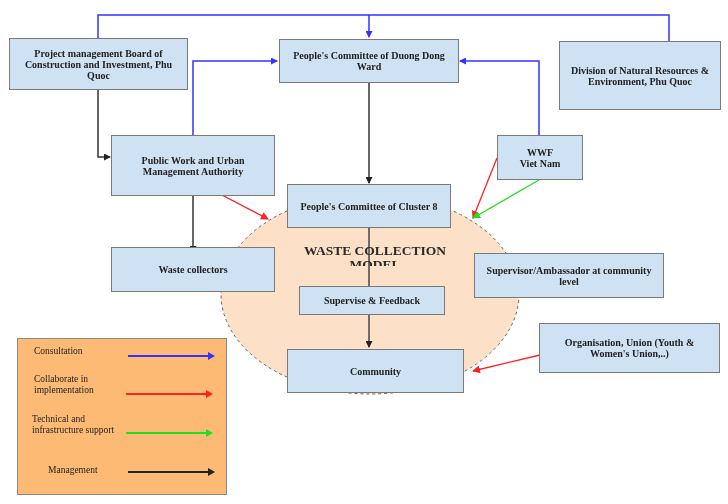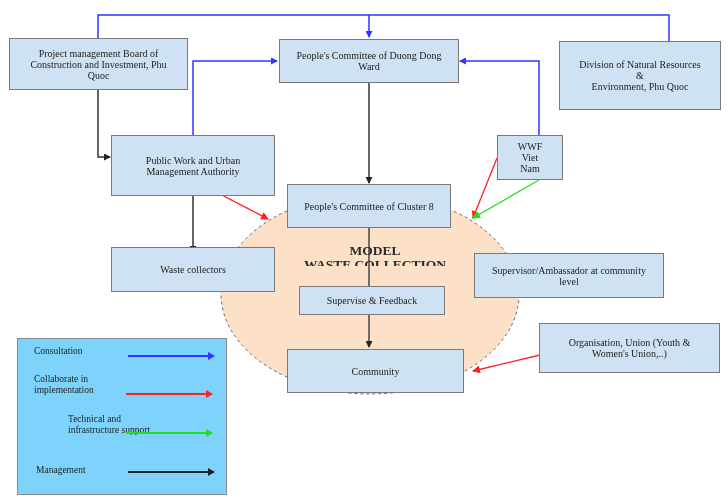--- a/index.html
+++ b/index.html
@@ -17,43 +17,44 @@
       box-sizing: border-box;
       background: #cfe2f3;
       border: 1.5px solid #7a7a7a;
       display: flex;
       align-items: center;
       justify-content: center;
       text-align: center;
       font-size: 10px;
       line-height: 11px;
       color: #222222;
-      padding: 2px 16px;
+      padding: 2px 4px;
       z-index: 2;
+      font-weight: bold;
     }
     .node span { display: block; }
     #model-title {
       position: absolute;
       left: 290px; top: 244px; width: 170px;
       text-align: center;
       font-size: 13.5px;
       font-weight: bold;
       line-height: 14px;
       color: #2a2a2a;
       z-index: 1;
       height: 22px;
       overflow: hidden;
     }
     #legend {
       position: absolute;
       left: 17px; top: 338px;
       width: 210px; height: 157px;
       box-sizing: border-box;
       border: 1.5px solid #8a8a8a;
-      background: #7dd3fc;
+      background: #fdba74;
       z-index: 2;
     }
     .legend-label {
       position: absolute;
       font-size: 9.5px;
       line-height: 11px;
       color: #222222;
     }
     .legend-line {
       position: absolute;
@@ -130,21 +131,21 @@
     </div>
   </div>
 
   <div class="node" style="left:111px; top:135px; width:164px; height:61px;">
     <div>
       <span>Public Work and Urban</span>
       <span>Management Authority</span>
     </div>
   </div>
 
-  <div class="node" style="left:497px; top:135px; width:66px; height:45px;">
+  <div class="node" style="left:497px; top:135px; width:86px; height:45px;">
     <div>
       <span>WWF</span>
       <span>Viet Nam</span>
     </div>
   </div>
 
   <div class="node" style="left:287px; top:184px; width:164px; height:44px;">
     <div>
       <span>People's Committee of Cluster 8</span>
     </div>
@@ -157,22 +158,22 @@
   </div>
 
   <div class="node" style="left:474px; top:253px; width:190px; height:45px;">
     <div>
       <span>Supervisor/Ambassador at community</span>
       <span>level</span>
     </div>
   </div>
 
   <div id="model-title">
+    <span style="display:block">WASTE COLLECTION</span>
     <span style="display:block">MODEL</span>
-    <span style="display:block">WASTE COLLECTION</span>
   </div>
 
   <div class="node" style="left:299px; top:286px; width:146px; height:29px;">
     <div>
       <span>Supervise &amp; Feedback</span>
     </div>
   </div>
 
   <div class="node" style="left:287px; top:349px; width:177px; height:44px;">
     <div>
@@ -192,25 +193,25 @@
       <span style="display:block">Consultation</span>
     </div>
     <div class="legend-line" style="left:110px; top:16px; width:85px; background:#3333ff; color:#3333ff;"></div>
 
     <div class="legend-label" style="left:16px; top:35px;">
       <span style="display:block">Collaborate in</span>
       <span style="display:block">implementation</span>
     </div>
     <div class="legend-line" style="left:108px; top:54px; width:85px; background:#ff2020; color:#ff2020;"></div>
 
-    <div class="legend-label" style="left:14px; top:75px;margin-left:36px;">
+    <div class="legend-label" style="left:14px; top:75px;">
       <span style="display:block">Technical and</span>
       <span style="display:block">infrastructure support</span>
     </div>
     <div class="legend-line" style="left:108px; top:93px; width:85px; background:#22dd22; color:#22dd22;"></div>
 
-    <div class="legend-label" style="left:18px; top:126px;">
+    <div class="legend-label" style="left:30px; top:126px;">
       <span style="display:block">Management</span>
     </div>
     <div class="legend-line" style="left:110px; top:132px; width:85px; height:1.5px; background:#222222; color:#222222;"></div>
   </div>
 
 </div>
 
 </body></html>

